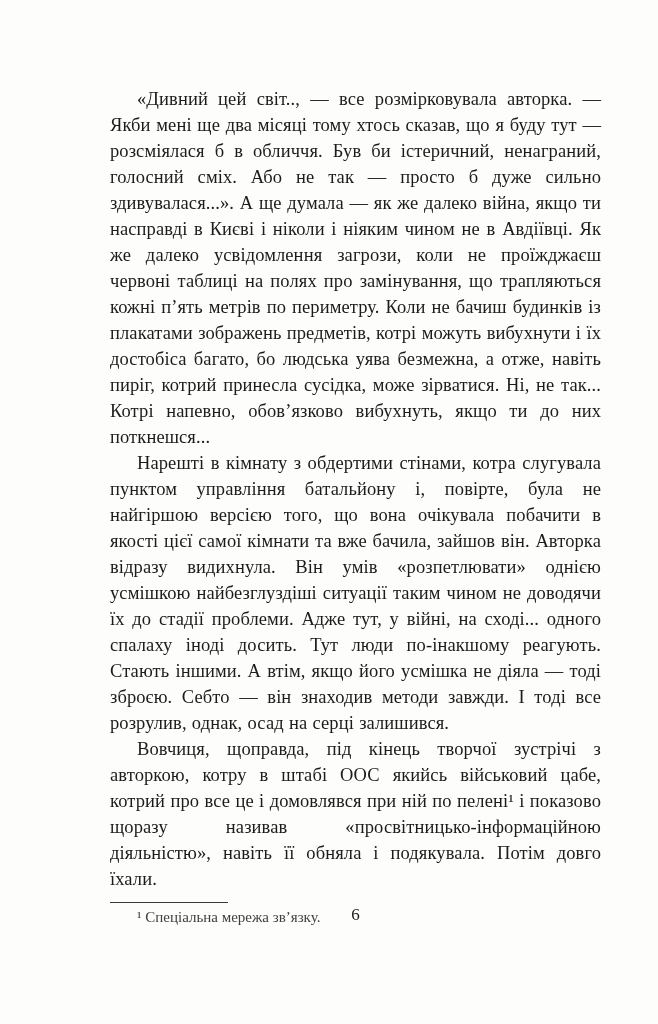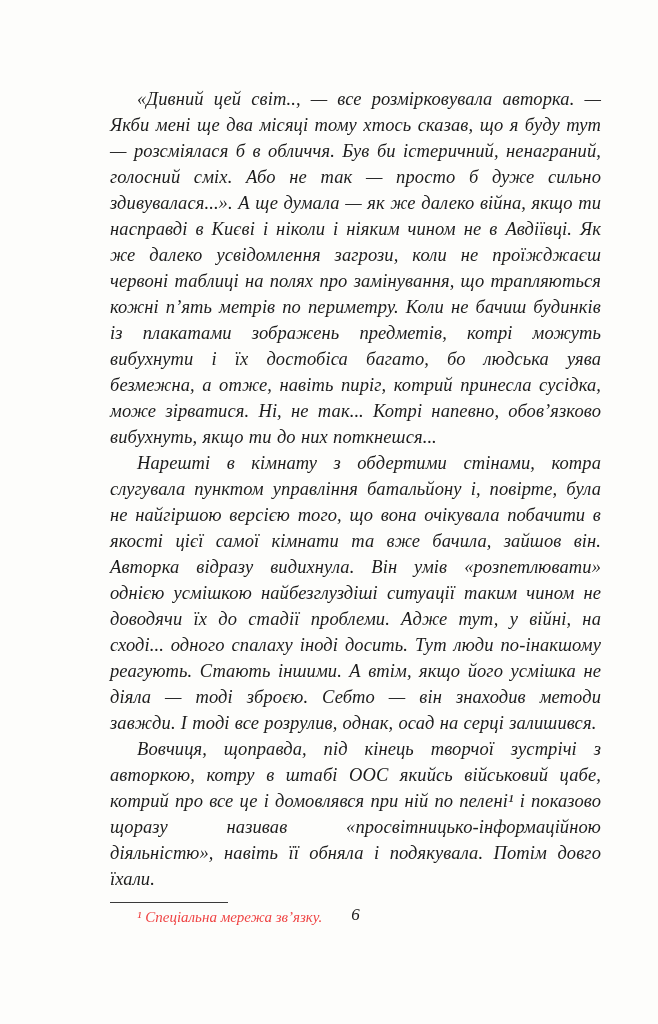--- a/index.html
+++ b/index.html
@@ -11,21 +11,20 @@
     position: relative;
     width: 658px;
     height: 1024px;
     margin: 0 auto;
     background: #fdfdfb;
     box-sizing: border-box;
     padding: 86px 57px 0 110px;
     font-family: "Liberation Serif", "DejaVu Serif", serif;
     color: #1c1c1c;
     overflow: hidden;
-    font-style: italic;
   }
   .text-block {
     width: 491px;
   }
   .para {
     margin: 0;
     font-size: 18.5px;
     line-height: 26px;
     text-align: justify;
     text-indent: 27px;
@@ -40,21 +39,21 @@
     height: 0;
     border-top: 1px solid #3a3a3a;
     margin: 0 0 4px 0;
   }
   .footnote-text {
     margin: 0;
     font-size: 15px;
     line-height: 20px;
     text-indent: 27px;
     text-align: left;
-    color: #ef4444;
+    color: #404040;
   }
   .page-number {
     position: absolute;
     left: 110px;
     width: 491px;
     top: 905px;
     text-align: center;
     font-size: 17px;
     color: #1c1c1c;
   }

